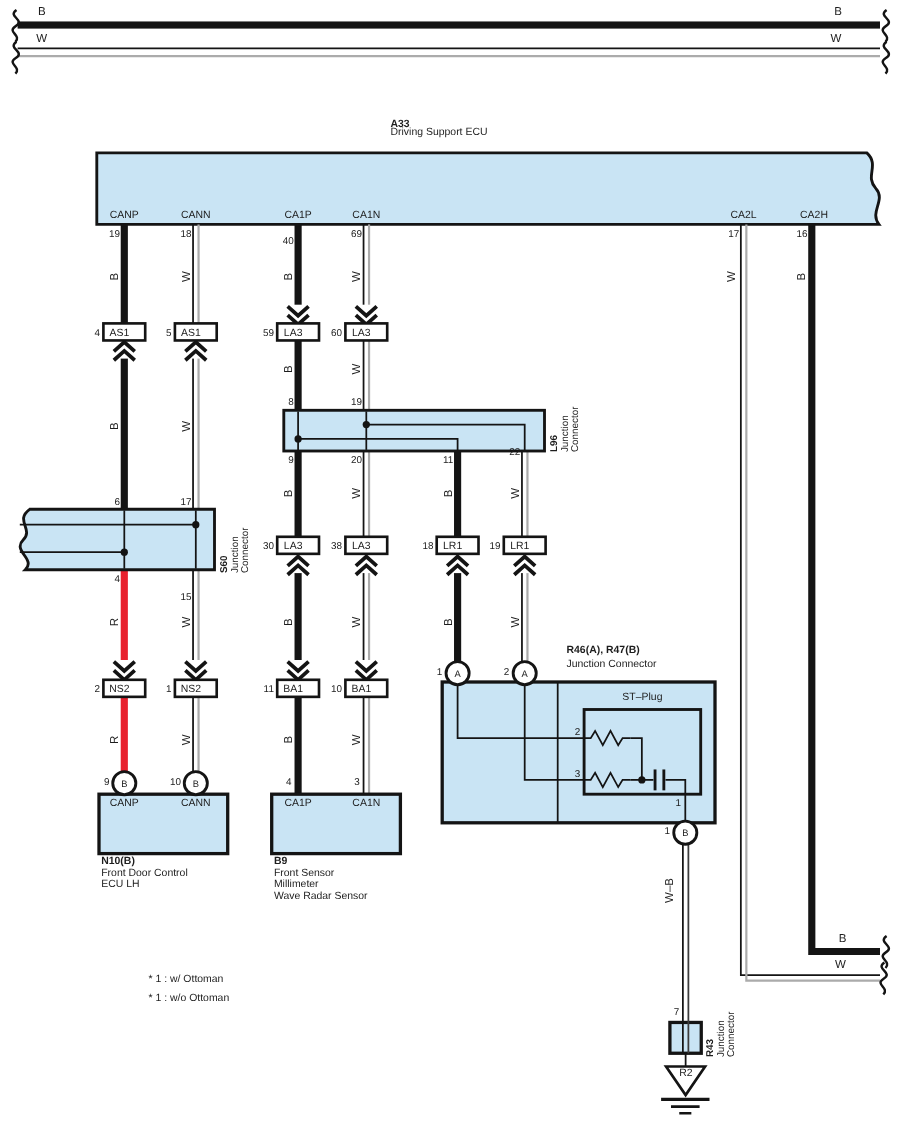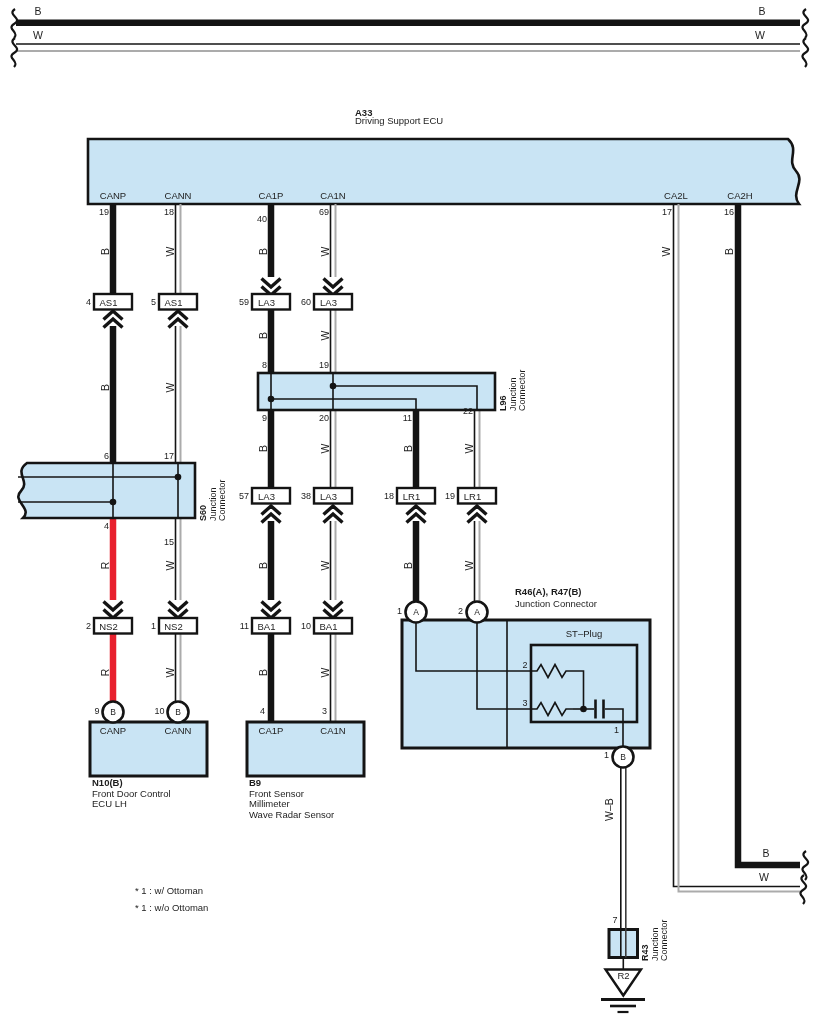--- a/index.html
+++ b/index.html
@@ -232,21 +232,21 @@
 <div class="hl" style="left:754px;top:872px">W</div>
 
 <div class="num" style="left:67px;top:296.5px">4</div>
 <div class="num" style="left:132px;top:296.5px">5</div>
 <div class="num" style="left:225px;top:296.5px">59</div>
 <div class="num" style="left:287px;top:296.5px">60</div>
 <div class="cb" style="left:94px;top:296.5px">AS1</div>
 <div class="cb" style="left:159px;top:296.5px">AS1</div>
 <div class="cb" style="left:252px;top:296.5px">LA3</div>
 <div class="cb" style="left:314px;top:296.5px">LA3</div>
-<div class="num" style="left:225px;top:490.5px">57</div>
+<div class="num" style="left:225px;top:490.5px">30</div>
 <div class="num" style="left:287px;top:490.5px">38</div>
 <div class="num" style="left:370px;top:490.5px">18</div>
 <div class="num" style="left:431px;top:490.5px">19</div>
 <div class="cb" style="left:252px;top:490.5px">LA3</div>
 <div class="cb" style="left:314px;top:490.5px">LA3</div>
 <div class="cb" style="left:397px;top:490.5px">LR1</div>
 <div class="cb" style="left:458px;top:490.5px">LR1</div>
 <div class="num" style="left:67px;top:620.5px">2</div>
 <div class="num" style="left:132px;top:620.5px">1</div>
 <div class="num" style="left:225px;top:620.5px">11</div>

